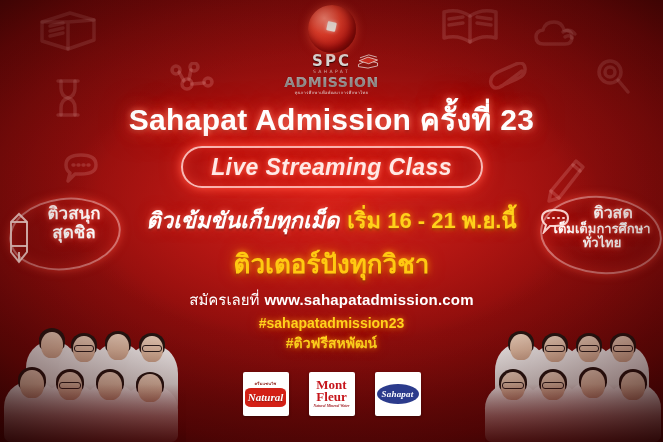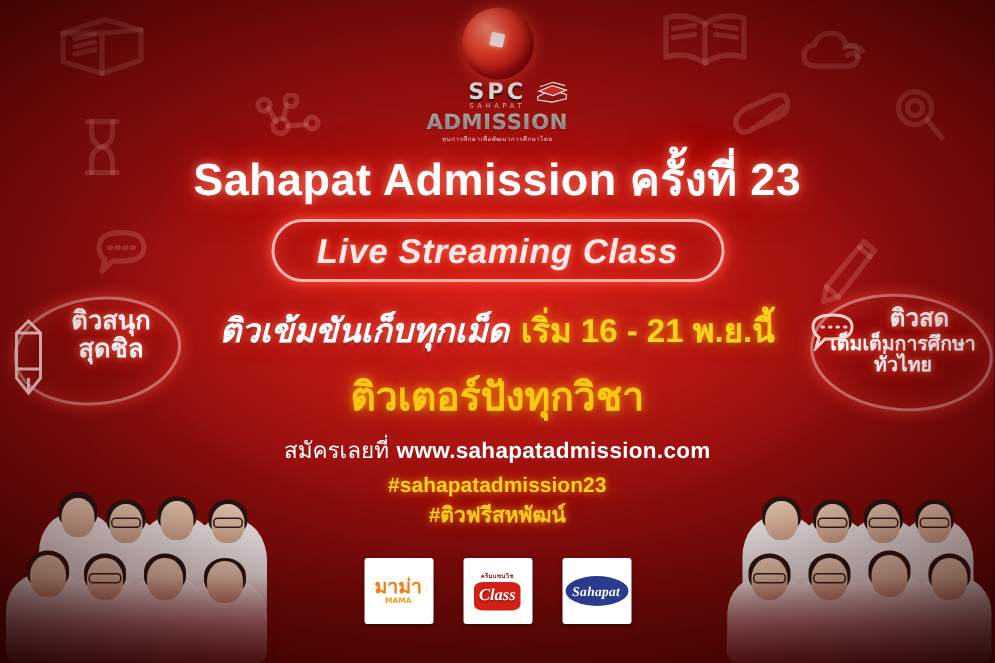--- a/index.html
+++ b/index.html
@@ -517,29 +517,30 @@
     <div class="person" style="left:120px; bottom:0;">
       <div class="p-body" style="left:0; bottom:0; width:56px; height:58px;"></div>
       <div class="p-hair" style="left:14px; bottom:48px; width:28px; height:25px;"></div>
       <div class="p-head" style="left:16px; bottom:42px; width:24px; height:28px;"></div>
     </div>
     <div class="people-fade"></div>
   </div>
 
   <div id="sponsors">
     <div class="sponsor">
-      <div class="sp-mama">
-        <span>มาม่า</span>
-        <small>MAMA</small>
-      </div>
-    </div>
-    <div class="sponsor">
       <div class="sp-bissin">
         <div class="top">ครีมแซนวิช</div>
-        <div class="pack">Class</div>
+        <div class="pack">Natural</div>
+      </div>
+    </div>
+    <div class="sponsor">
+      <div class="sp-mont">
+        <div>Mont</div>
+        <div>Fleur</div>
+        <small>Natural Mineral Water</small>
       </div>
     </div>
     <div class="sponsor">
       <div class="sp-bif">Sahapat</div>
     </div>
   </div>
 
   <div class="vignette"></div>
 </div>
 

